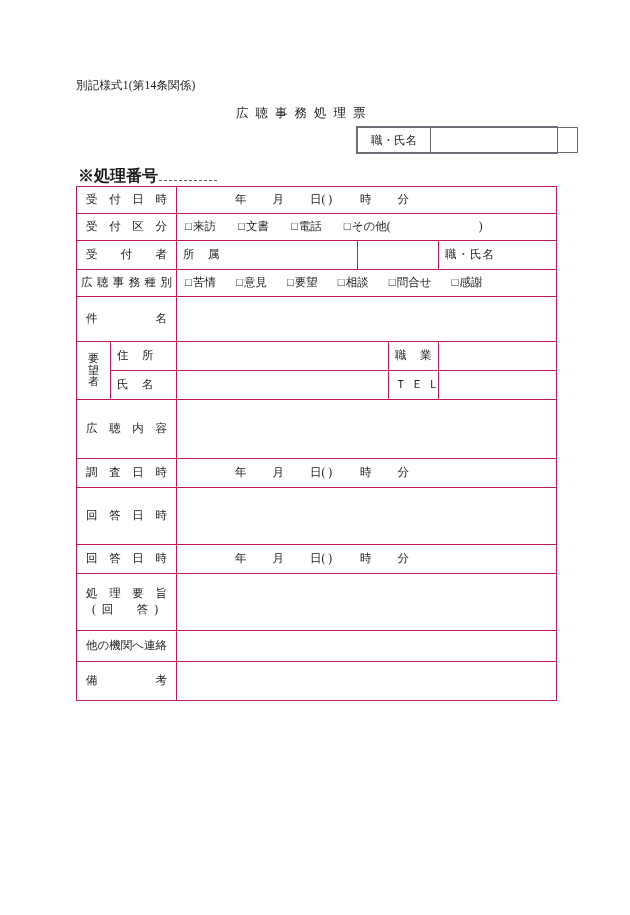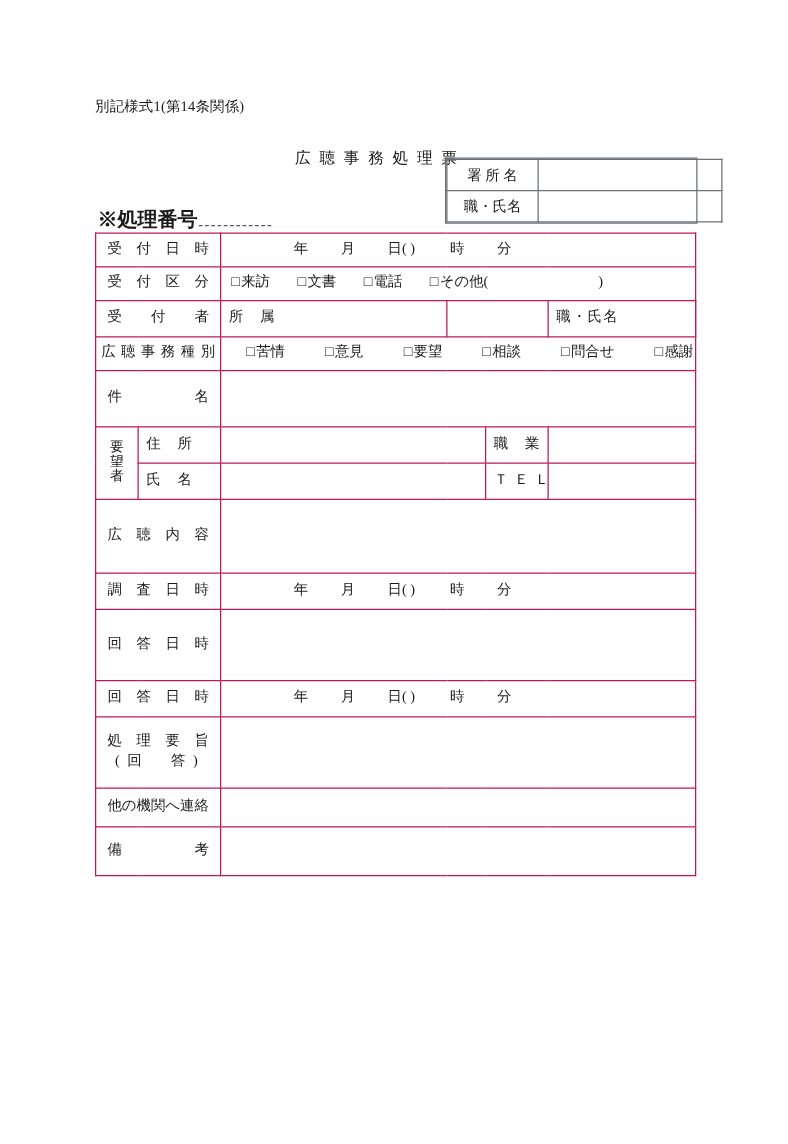--- a/index.html
+++ b/index.html
@@ -29,21 +29,21 @@
     left: 76px;
     top: 78px;
     font-size: 11.5px;
     letter-spacing: 0.2px;
     white-space: nowrap;
   }
 
   .doc-title {
     position: absolute;
     left: 236px;
-    top: 118px;
+    top: 105px;
     font-size: 12.5px;
     white-space: nowrap;
   }
   .doc-title span.ch { margin-right: 7px; }
   .doc-title span.ch:last-child { margin-right: 0; }
 
   
   .office-box {
     position: absolute;
     left: 356px;
@@ -165,42 +165,38 @@
   .dateline { padding-left: 52px; white-space: nowrap; }
   .dateline .seg { margin-right: 26px; }
   .dateline .seg.paren { margin-right: 28px; }
   .dateline .seg:last-child { margin-right: 0; }
 
   
   .checks { white-space: nowrap; padding-left: 2px; }
   .checks .opt { display: inline-block; margin-right: 22px; }
   .checks .opt:last-child { margin-right: 0; }
   .checks .box { margin-right: 1px; }
-  .checks.kind .opt { margin-right: 20px; margin-left: 12px; }
+  .checks.kind .opt { margin-right: 20px; }
   .other-wrap { display: inline-block; }
   .other-gap { display: inline-block; width: 88px; }
 </style>
 </head>
 <body>
 
 <div class="page">
 
   <div class="form-code">別記様式1(第14条関係)</div>
 
   <div class="doc-title">
     <span class="ch">広</span><span class="ch">聴</span><span class="ch">事</span><span class="ch">務</span><span class="ch">処</span><span class="ch">理</span><span class="ch">票</span>
   </div>
 
   <div class="office-box">
     <table>
       <tbody>
-          <tr>
-        <td class="lbl">署 所 名</td>
-        <td class="val"></td>
-      </tr>
       <tr>
         <td class="lbl">職・氏名</td>
         <td class="val"></td>
       </tr>
     </tbody>
       </table>
   </div>
 
   <div class="proc-no"><span>※処理番号</span><span class="dashline"></span></div>
 

